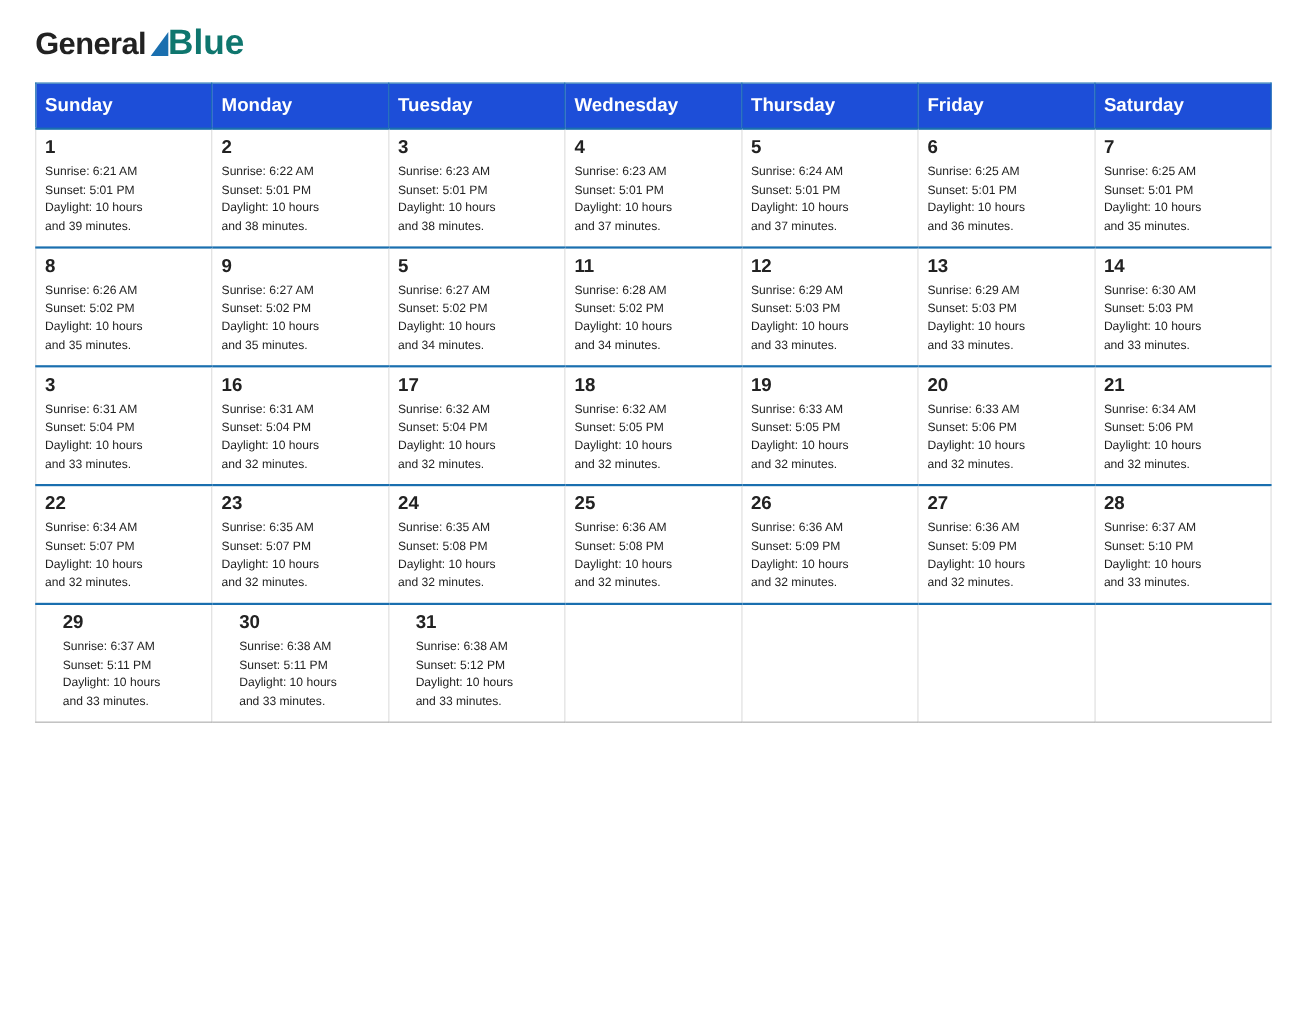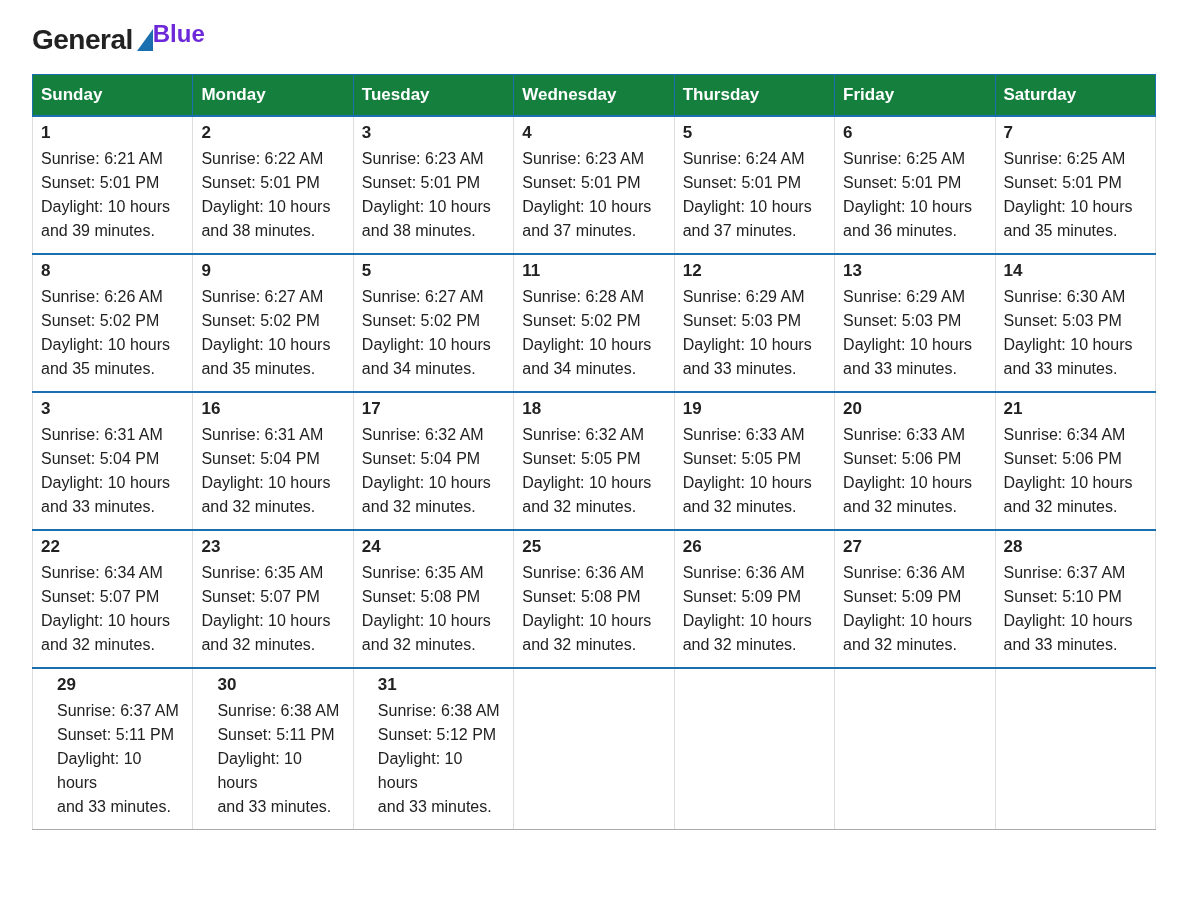--- a/index.html
+++ b/index.html
@@ -35,21 +35,21 @@
       font-weight: normal;
       color: #444;
       margin-top: 4px;
     }
     .calendar-table {
       width: 100%;
       border-collapse: collapse;
       border: 1px solid #aaa;
     }
     .calendar-table th {
-      background-color: #15803d;
+      background-color: #1d4ed8;
       color: #fff;
       font-size: 17px;
       font-weight: bold;
       padding: 10px 8px;
       text-align: left;
       border: 1px solid #1a6faf;
     }
     .calendar-table td {
       vertical-align: top;
       padding: 6px 8px 10px 8px;
@@ -65,36 +65,36 @@
       padding-left: 24px;
     }
     .day-num {
       font-size: 17px;
       font-weight: bold;
       color: #222;
       margin-bottom: 4px;
       display: block;
     }
     .day-info {
-      font-size: 16px;
+      font-size: 11px;
       color: #222;
       line-height: 1.5;
     }
     .empty-cell {
       background: #fff;
       border-top: 2px solid #1a6faf;
     }
   </style>
 </head>
 <body>
 
 <div class="header">
   <div class="logo">
     <div style="font-size:28px;font-weight:bold;color:#222;font-family:Arial,sans-serif;letter-spacing:-0.5px;">General<span style="display:inline-block;width:0;height:0;border-style:solid;border-width:0 0 22px 16px;border-color:transparent transparent #1a6faf transparent;margin-left:4px;vertical-align:middle;position:relative;top:-2px;"></span></div>
-    <div style="font-size:24px;font-weight:bold;color:#6d28d9;font-family:Arial,sans-serif;margin-top:-4px;">Blue</div>
+    <div style="font-size:32px;font-weight:bold;color:#0f766e;font-family:Arial,sans-serif;margin-top:-4px;">Blue</div>
   </div>
 </div>
 
 <table class="calendar-table">
   <thead>
     <tr>
       <th>Sunday</th>
       <th>Monday</th>
       <th>Tuesday</th>
       <th>Wednesday</th>

